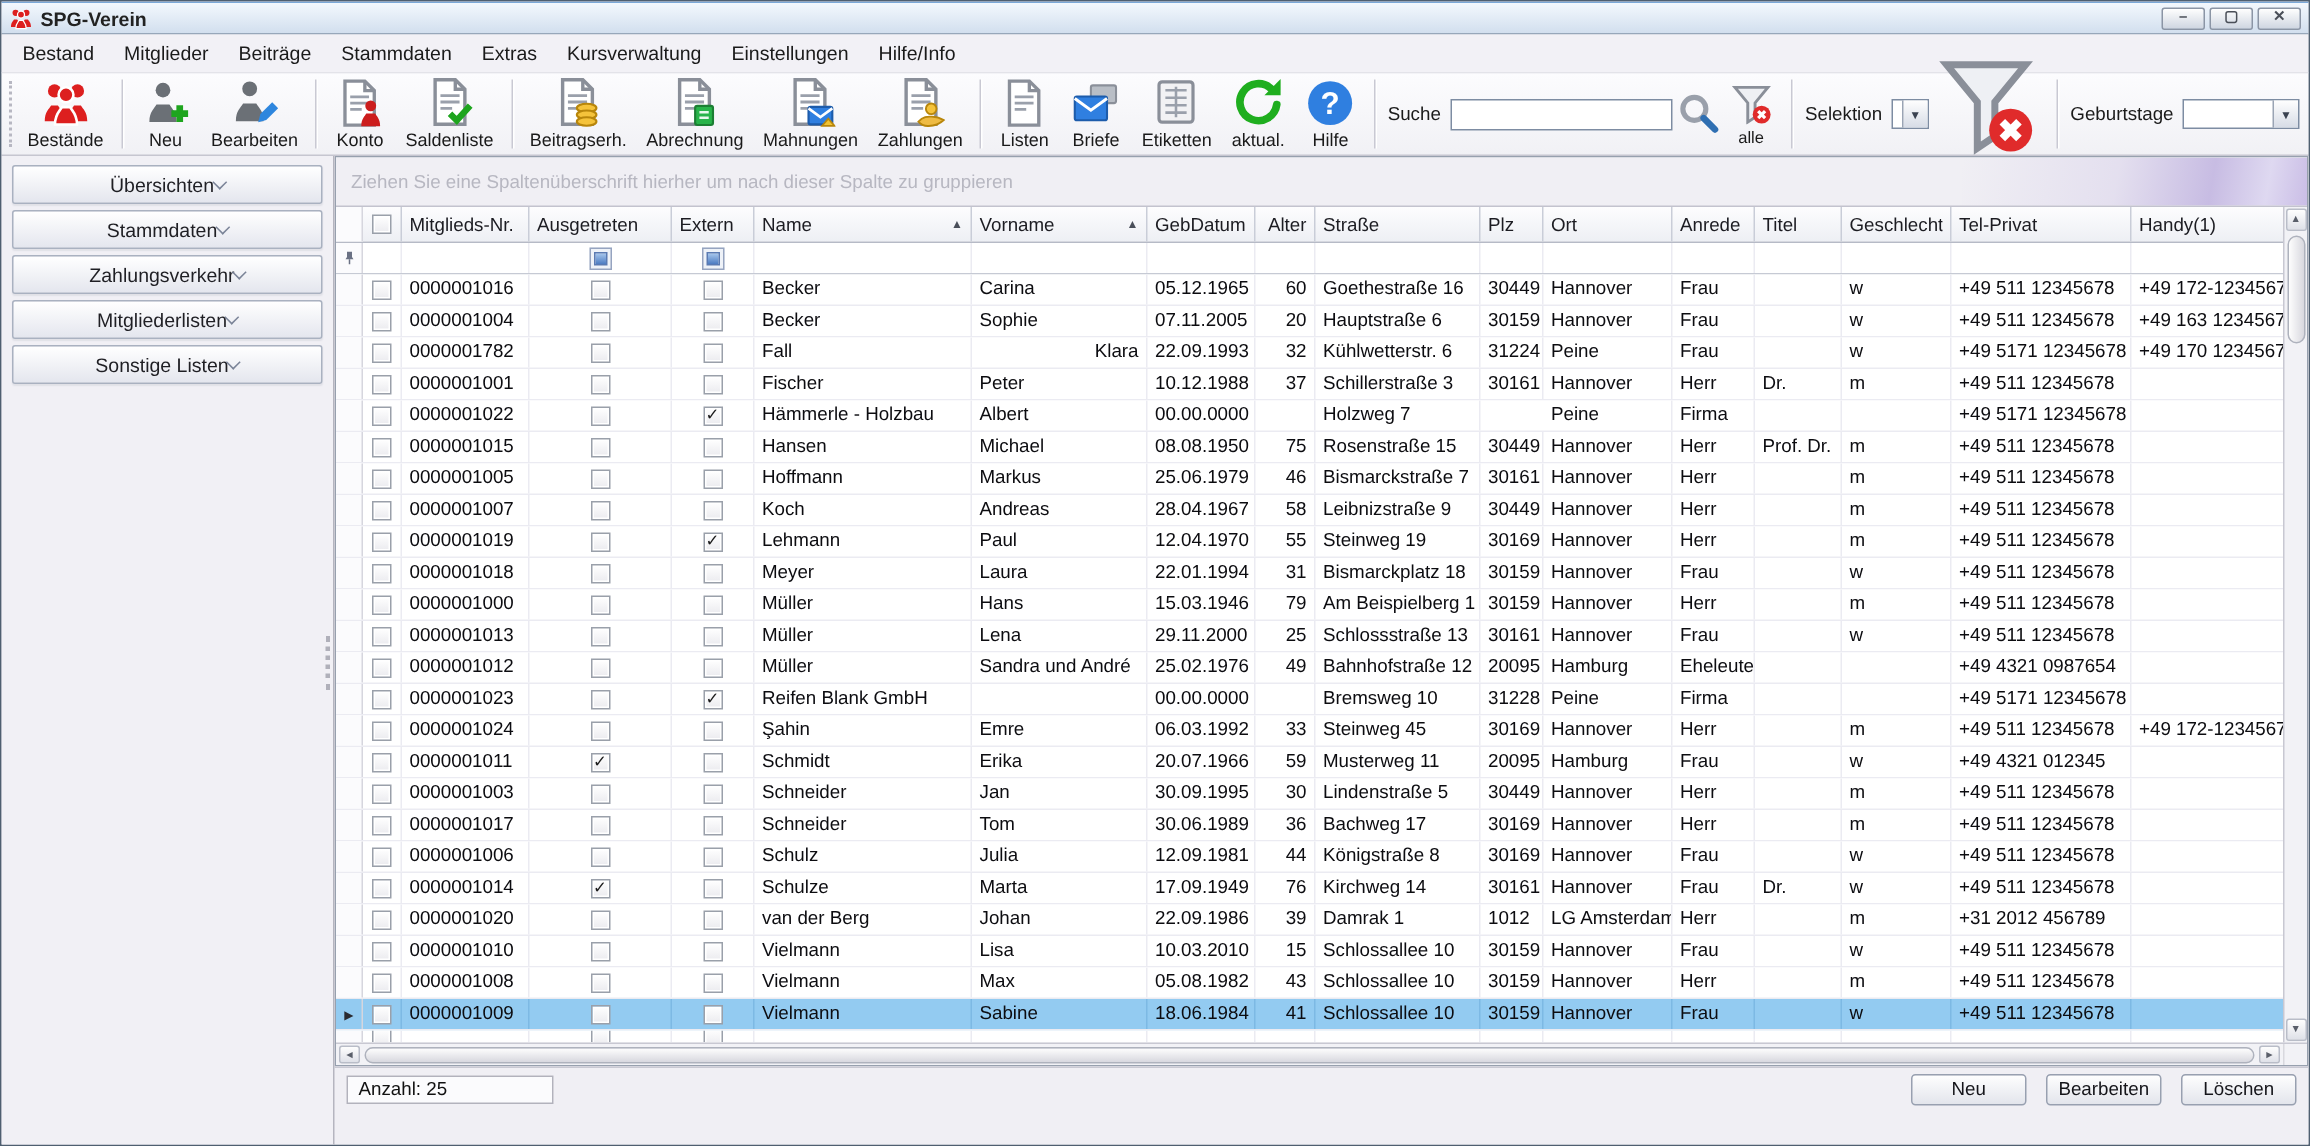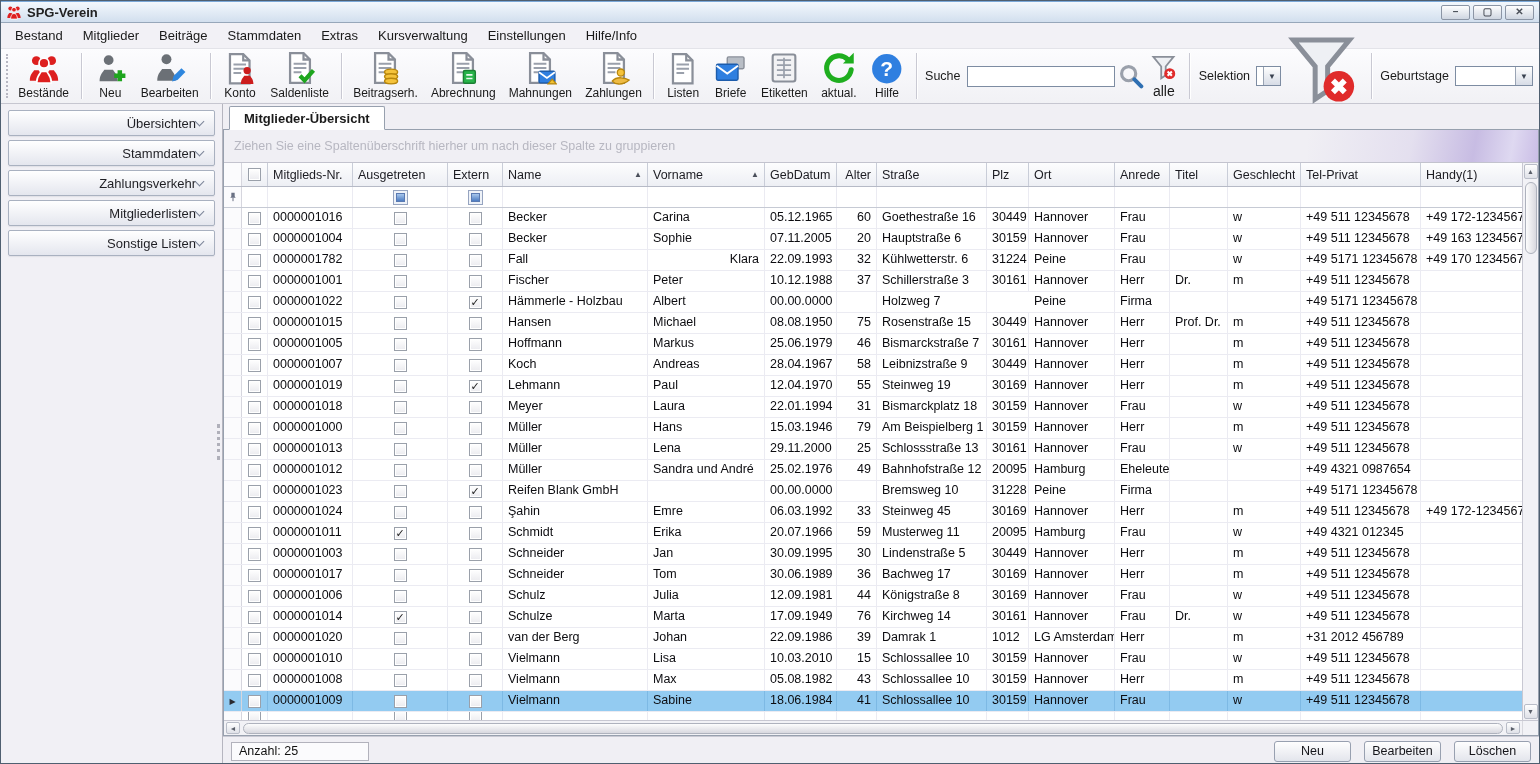--- a/index.html
+++ b/index.html
@@ -33,31 +33,31 @@
   .tbicon svg{width:32px;height:32px;}
   .tblabel{font-size:12px;color:#1a1a1a;white-space:nowrap;margin-top:1px;}
   .tb-field{display:flex;align-items:center;padding:0 4px;}
   .tb-field .fld-label{font-size:12.5px;margin-right:6px;white-space:nowrap;}
   .search-input{width:148px;height:21px;border:1px solid #7d8ca2;background:#fff;
     font-family:"Liberation Sans",sans-serif;font-size:12.5px;padding:0 4px;}
   .big-icon{display:flex;align-items:center;margin:0 3px;}
   .big-icon svg{width:28px;height:28px;}
   .funnel-wrap{display:flex;flex-direction:column;align-items:center;justify-content:flex-end;padding:2px 3px 2px;}
   .funnel-wrap svg{width:26px;height:26px;}
-  .funnel-label{font-size:14px;margin-top:0;}
+  .funnel-label{font-size:11px;margin-top:0;}
   .selectbox{width:78px;height:20px;border:1px solid #7d8ca2;background:#fff;display:flex;align-items:stretch;}
   .sel-value{flex:1;font-size:12px;padding:1px 3px;overflow:hidden;}
   .sel-arrow{width:17px;border-left:1px solid #9aa4b4;background:linear-gradient(#fefefe,#d7dce6);
     display:flex;align-items:center;justify-content:center;font-size:8px;color:#3a4250;}
   
   .body{display:flex;height:661px;}
   .sidebar{width:222px;background:#f1f0f5;border-right:1px solid #b5b5bf;padding:3px 7px 0 3px;position:relative;}
   .side-item{height:26px;margin:3px 0 4px 4px;border:1px solid #a9b1c0;border-radius:2px;
     background:linear-gradient(#ffffff,#e4e6ee);box-shadow:0 1px 1px rgba(40,50,80,.08);
-    display:flex;align-items:center;justify-content:flex-end;padding:0 11px;font-size:13px;color:#1f1f24;}
+    display:flex;align-items:center;justify-content:center;padding:0 11px;font-size:13px;color:#1f1f24;}
   .chev{width:7px;height:7px;border-right:1.6px solid #7b8498;border-bottom:1.6px solid #7b8498;
     transform:rotate(45deg);margin-top:-4px;}
   .splitter-dots{position:absolute;right:2px;top:320px;width:3px;height:36px;border-left:3px dotted #b0b0ba;}
   
   .main{flex:1;display:flex;flex-direction:column;min-width:0;background:#f0eff4;}
   .tabrow{height:25px;display:flex;align-items:flex-end;padding-left:6px;}
   .tab{height:24px;margin-bottom:-1px;position:relative;z-index:2;background:#fff;
     border:1px solid #97a0ae;border-bottom:1px solid #fff;border-radius:2px 2px 0 0;
     padding:0 14px;font-weight:bold;font-size:13px;display:flex;align-items:center;}
   .gridpanel{border:1px solid #97a0ae;display:flex;flex-direction:column;background:#fff;height:607px;}
@@ -391,23 +391,20 @@
           <span>Mitgliederlisten</span>
           <span class="chev"></span>
         </div>
         <div class="side-item">
           <span>Sonstige Listen</span>
           <span class="chev"></span>
         </div>
       </div>
 
     <div class="main">
-      <div class="tabrow">
-        <div class="tab">Mitglieder-Übersicht</div>
-      </div>
 
       <div class="gridpanel">
         <div class="hintbar">
           <span>Ziehen Sie eine Spaltenüberschrift hierher um nach dieser Spalte zu gruppieren</span>
         </div>
         <div class="gridbody">
           <div class="gridscroll">
             <div class="thead" id="thead">
                 <div class="indcell"></div>
                 <div class="hcell" style="width: 26px; flex: 0 0 auto; justify-content: center;">

